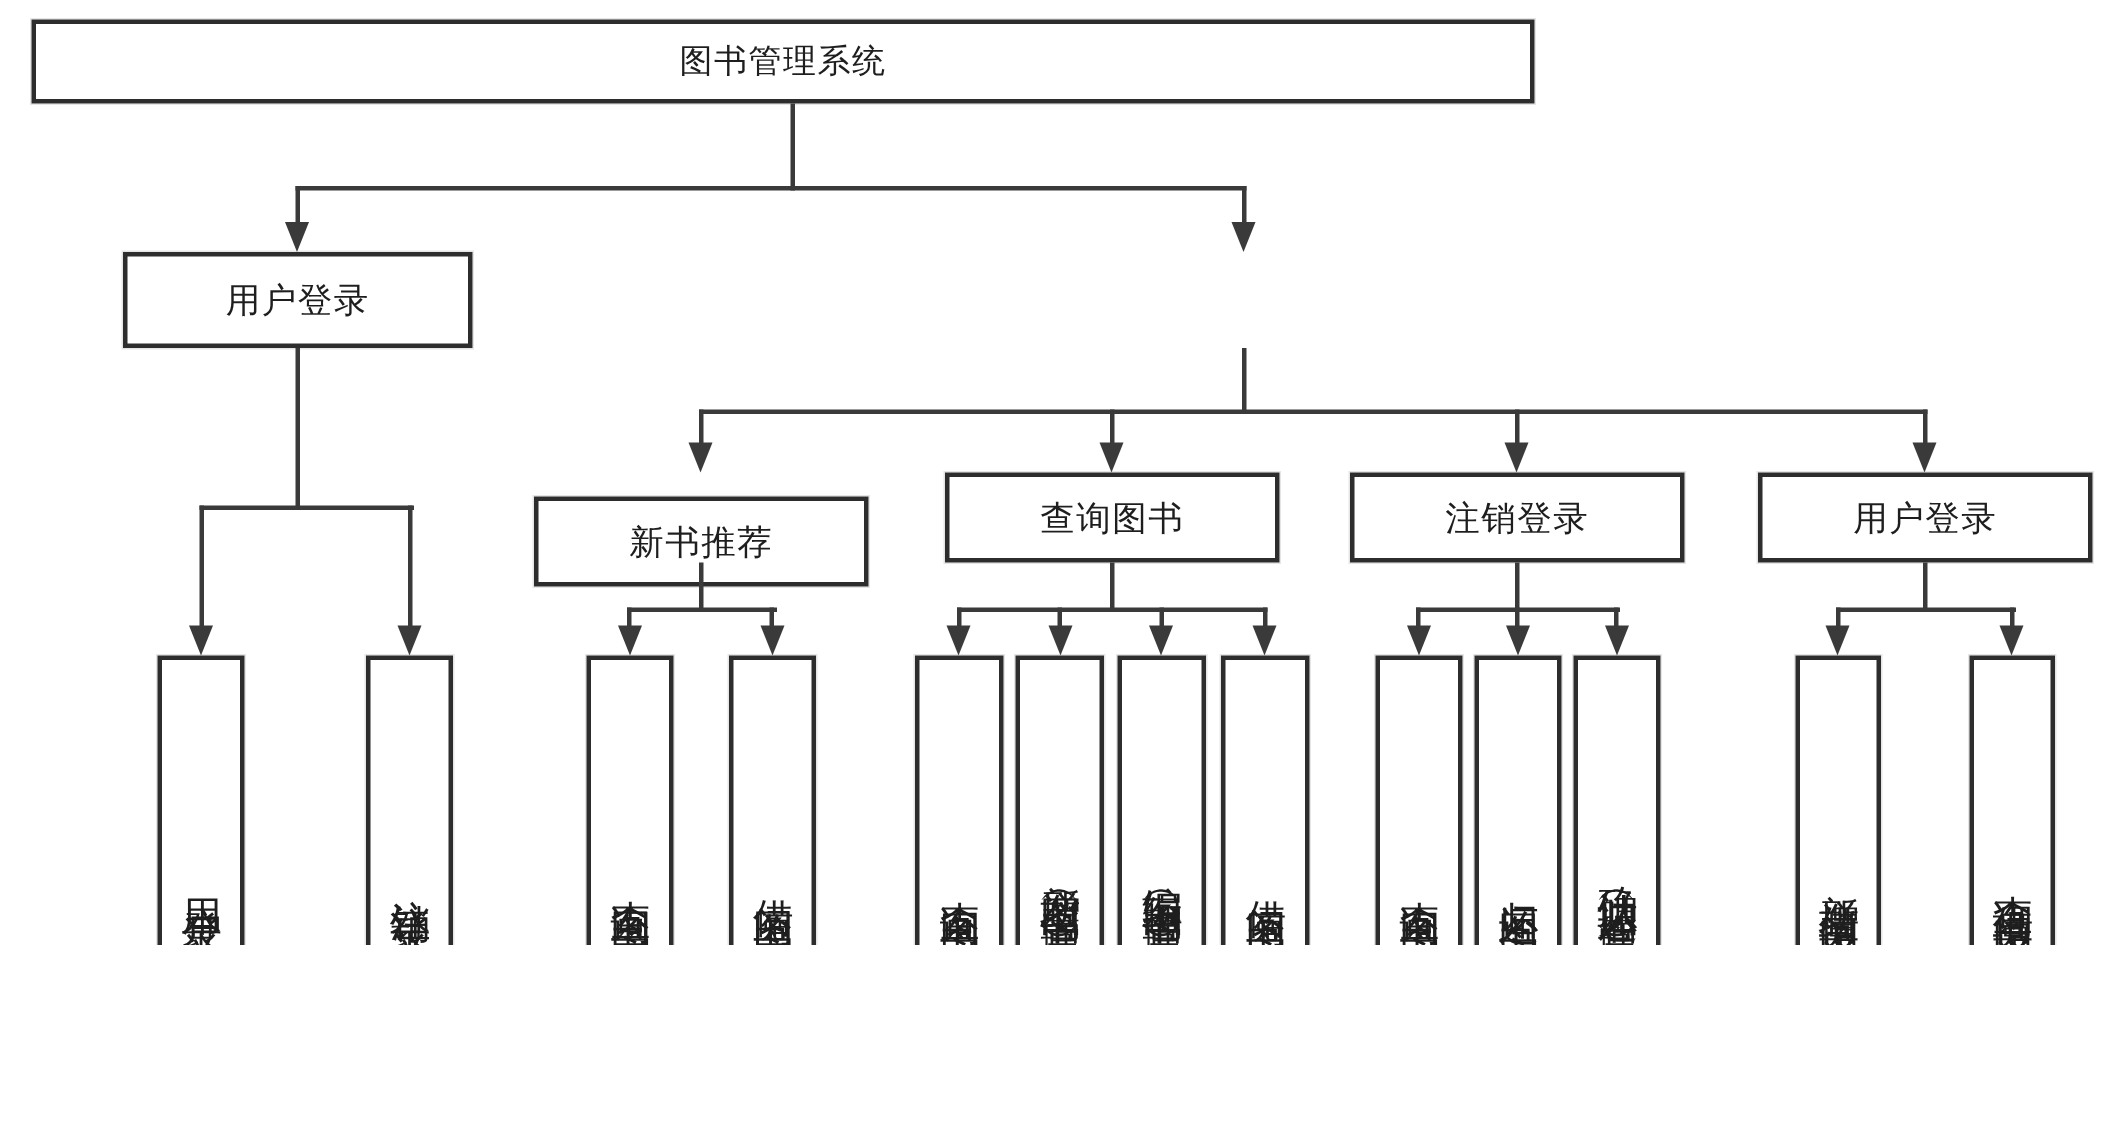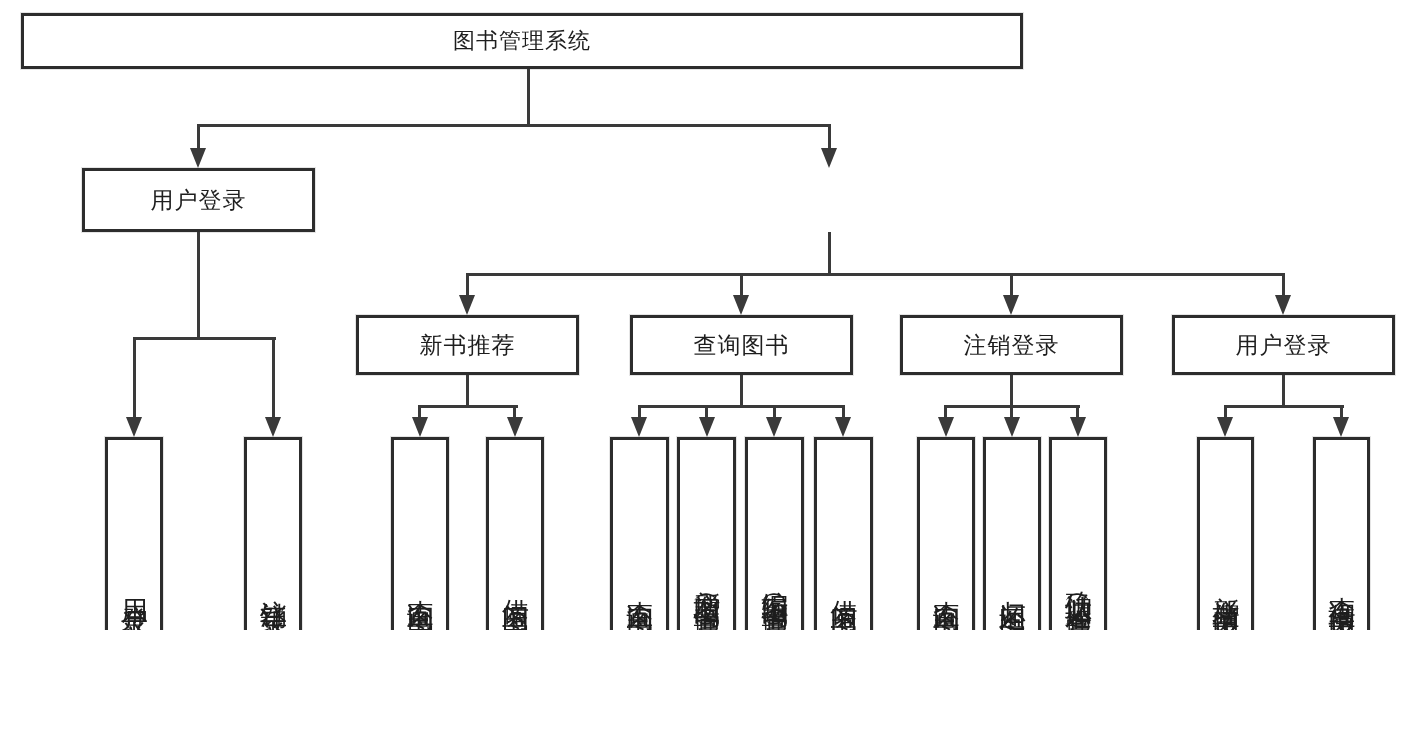--- a/index.html
+++ b/index.html
@@ -41,21 +41,21 @@
 <div class="canvas">
 
   <div class="box root" style="left:21px;top:13px;width:1002px;height:56px;">
     <span>图书管理系统</span>
   </div>
 
   <div class="box" style="left:82px;top:168px;width:233px;height:64px;">
     <span>用户登录</span>
   </div>
 
-  <div class="box" style="left:356px;top:315px;width:223px;height:60px;">
+  <div class="box" style="left:356px;top:331px;width:223px;height:60px;">
     <span>新书推荐</span>
   </div>
   <div class="box" style="left:630px;top:315px;width:223px;height:60px;">
     <span>查询图书</span>
   </div>
   <div class="box" style="left:900px;top:315px;width:223px;height:60px;">
     <span>注销登录</span>
   </div>
   <div class="box" style="left:1172px;top:315px;width:223px;height:60px;">
     <span>用户登录</span>

